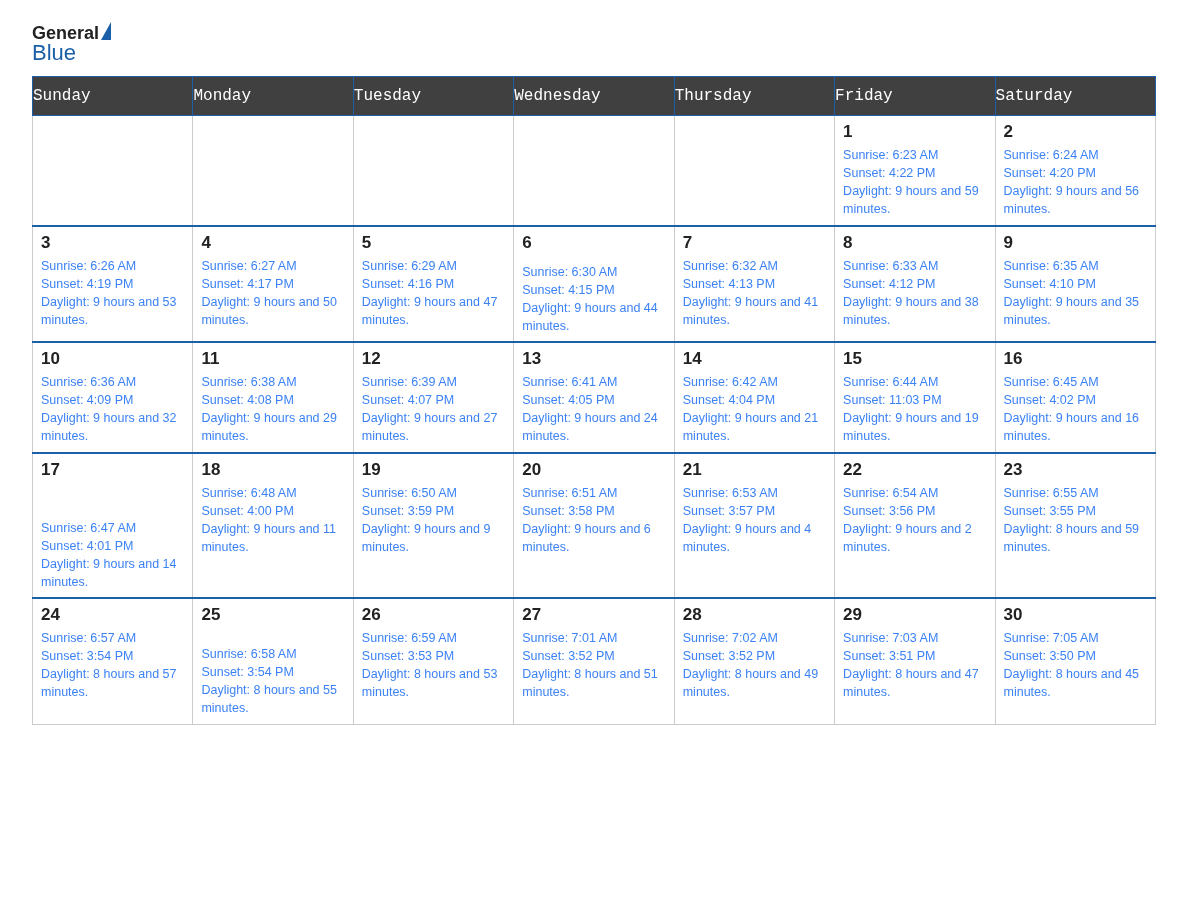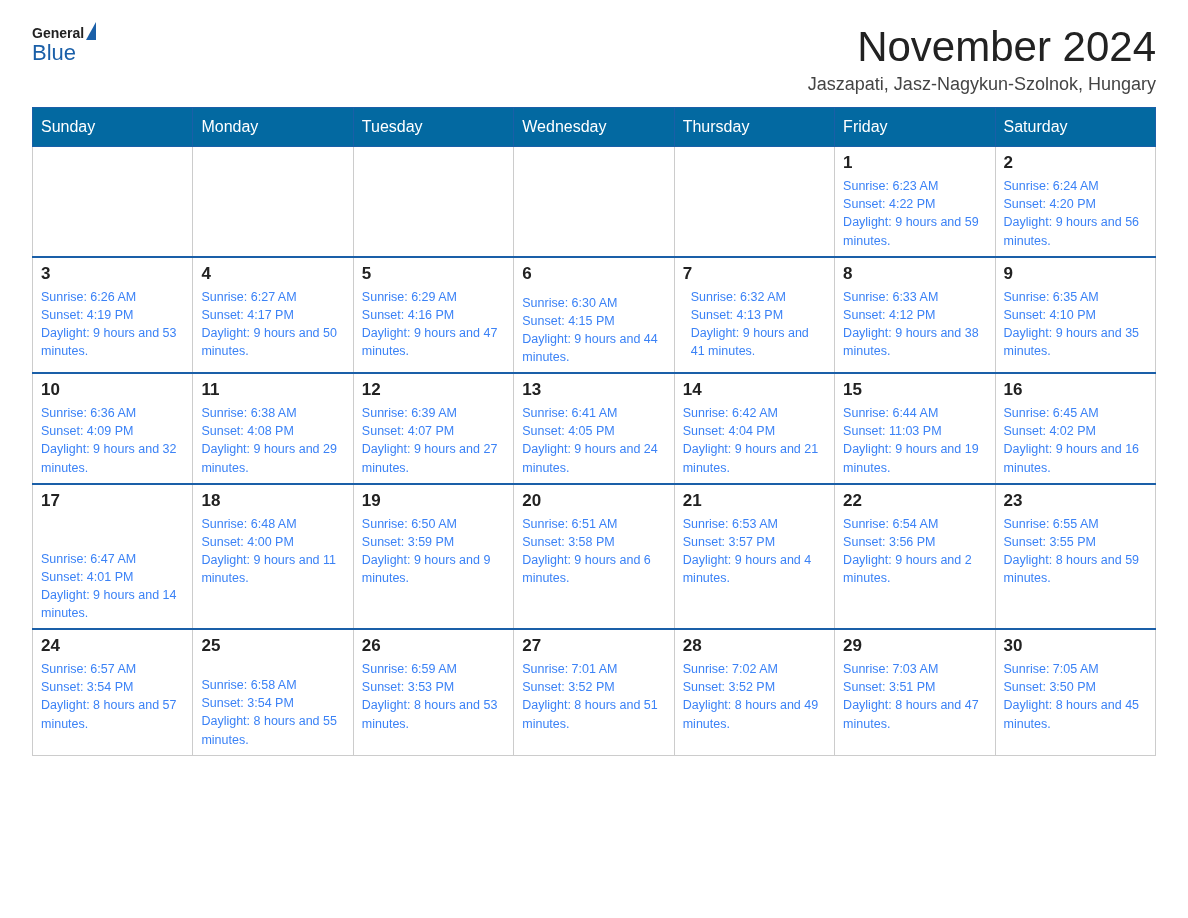--- a/index.html
+++ b/index.html
@@ -14,21 +14,21 @@
       justify-content: space-between;
       align-items: flex-start;
       margin-bottom: 12px;
     }
     .logo {
       display: flex;
       flex-direction: column;
       align-items: flex-start;
     }
     .logo-general {
-      font-size: 14px;
+      font-size: 18px;
       font-weight: bold;
       color: #222;
       line-height: 1;
     }
     .logo-blue {
       font-size: 22px;
       font-weight: normal;
       color: #1a5fa8;
       line-height: 1;
     }
@@ -60,27 +60,28 @@
       font-size: 18px;
       color: #444;
       margin-top: 4px;
     }
     .calendar-table {
       width: 100%;
       border-collapse: collapse;
       border: 1px solid #999;
     }
     .calendar-table th {
-      background-color: #0369a1;
+      background-color: #404040;
       color: #fff;
       font-size: 16px;
       font-weight: normal;
-      padding: 10px 8px;
+      padding: 10px 0;
       text-align: left;
       border: 1px solid #1a5fa8;
+      font-family: Liberation Mono, monospace;
     }
     .calendar-table td {
       vertical-align: top;
       padding: 6px 8px;
       border: 1px solid #ccc;
       width: calc(100% / 7);
       min-height: 100px;
       font-size: 13px;
       color: #333;
     }
@@ -106,24 +107,20 @@
 </head>
 <body>
 
 <div class="header-area">
   <div class="logo">
     <div class="logo-row">
       <span class="logo-general">General</span>
       <span class="logo-triangle"></span>
     </div>
     <span class="logo-blue">Blue</span>
-  </div>
-  <div class="title-area">
-    <div class="month-title">November 2024</div>
-    <div class="location-title">Jaszapati, Jasz-Nagykun-Szolnok, Hungary</div>
   </div>
 </div>
 
 <table class="calendar-table">
   <thead>
     <tr>
     <th>Sunday</th>
         <th>Monday</th>
         <th>Tuesday</th>
         <th>Wednesday</th>
@@ -172,21 +169,21 @@
 Daylight: 9 hours and 47 minutes.</div>
         </td>
         <td>
           <span class="day-number">6</span>
           <div class="day-info" style="white-space: pre-line; margin-top: 10px;">Sunrise: 6:30 AM
 Sunset: 4:15 PM
 Daylight: 9 hours and 44 minutes.</div>
         </td>
         <td>
           <span class="day-number">7</span>
-          <div class="day-info" style="white-space: pre-line; margin-left: 8px;">Sunrise: 6:32 AM
+          <div class="day-info" style="white-space: pre-line;">Sunrise: 6:32 AM
 Sunset: 4:13 PM
 Daylight: 9 hours and 41 minutes.</div>
         </td>
         <td>
           <span class="day-number">8</span>
           <div class="day-info" style="white-space: pre-line;">Sunrise: 6:33 AM
 Sunset: 4:12 PM
 Daylight: 9 hours and 38 minutes.</div>
         </td>
         <td>

